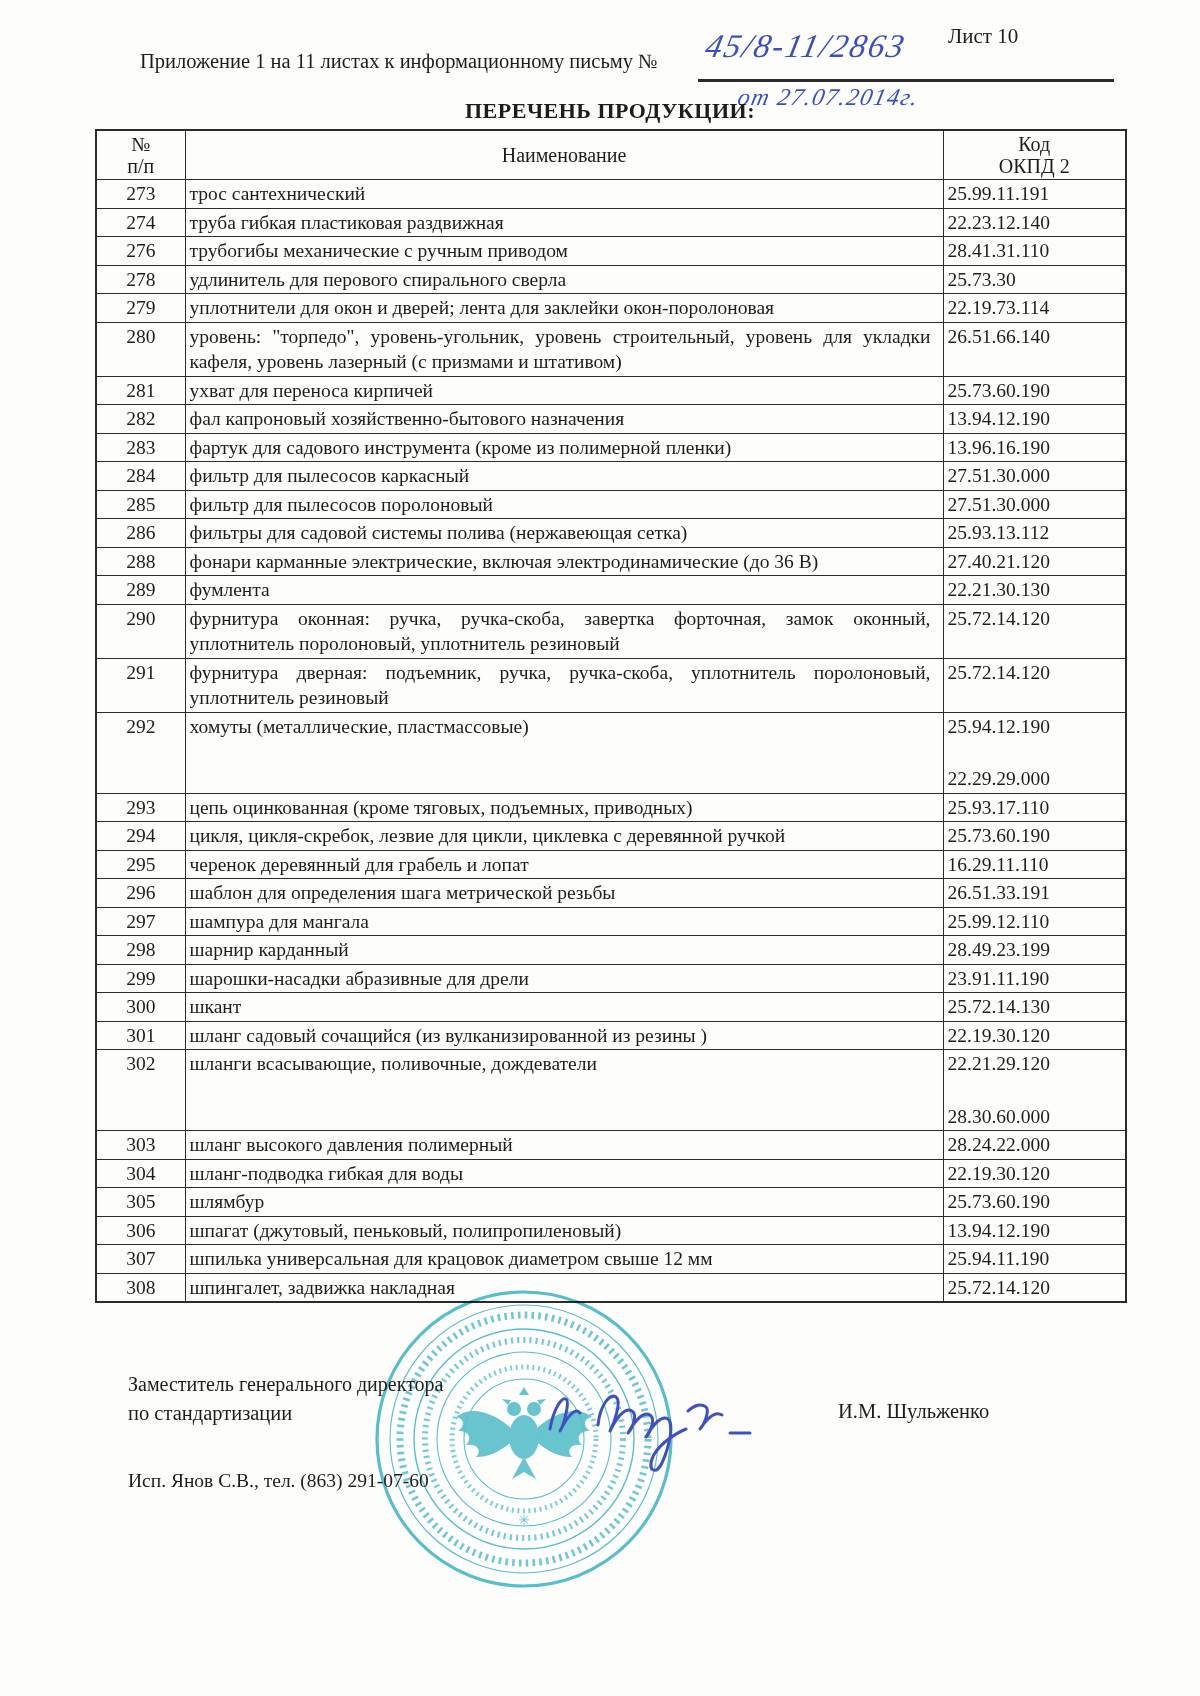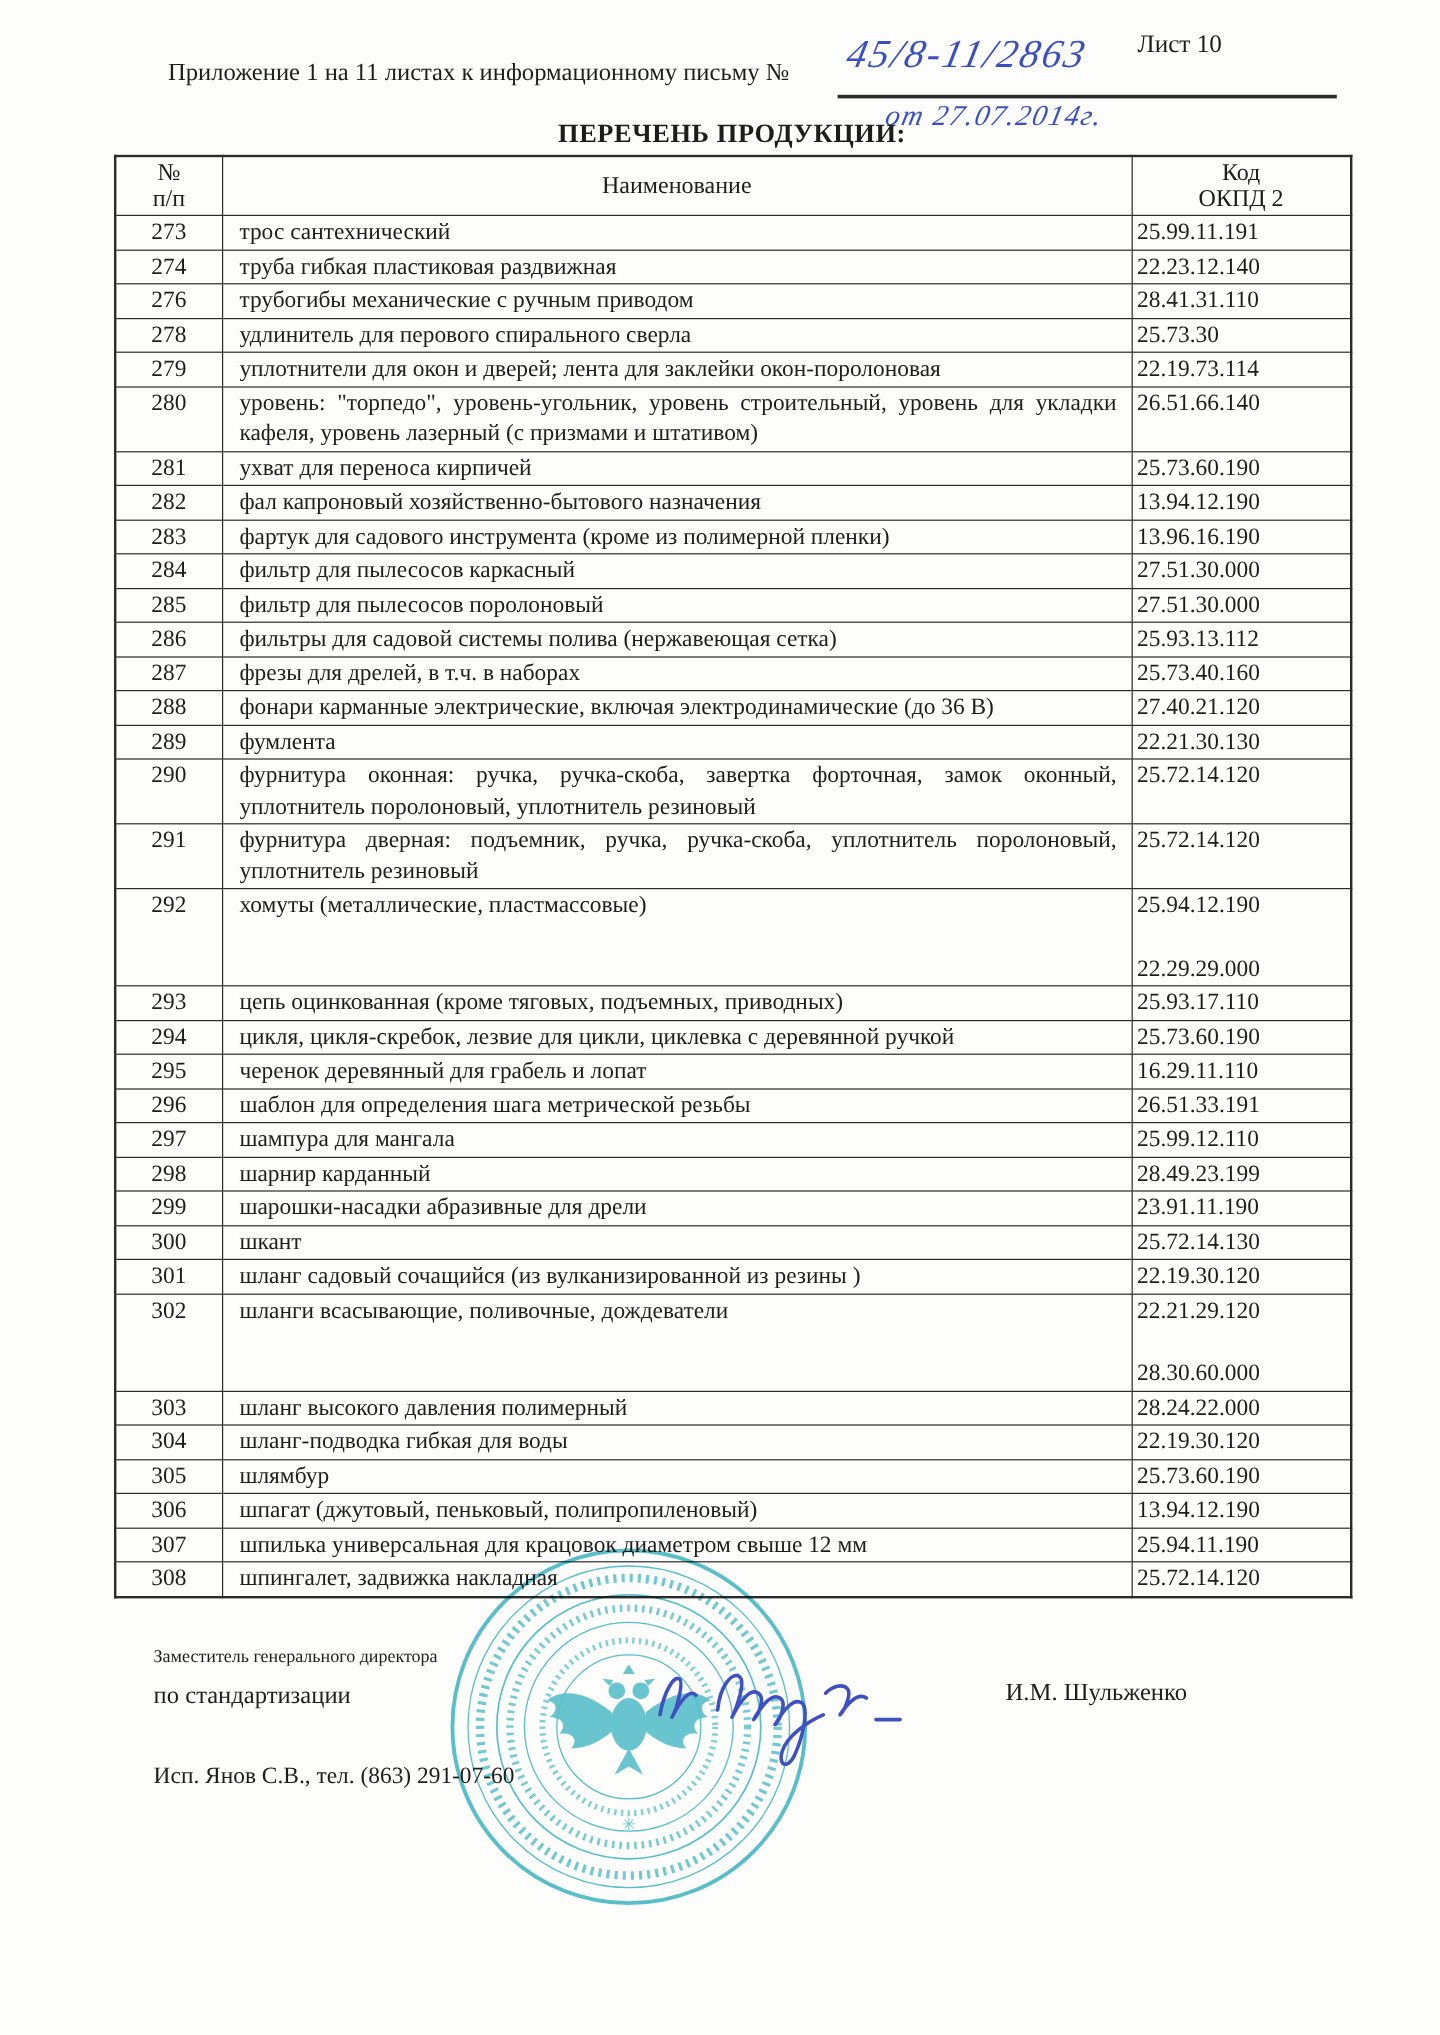--- a/index.html
+++ b/index.html
@@ -34,27 +34,27 @@
     position:absolute; left:95px; top:129px; width:1030px;
     border-collapse:collapse; table-layout:fixed;
     font-size:19.5px;
   }
   table.products, table.products th, table.products td { border:1.6px solid #2b2b2b; }
   table.products { border-width:2.6px; }
   col.c1 { width:89px; } col.c2 { width:758px; } col.c3 { width:183px; }
   th { font-weight:normal; font-size:20px; line-height:22px; text-align:center; vertical-align:middle; padding:2px 0; }
   td { vertical-align:top; line-height:25.5px; padding:1px 4px; }
   td.c-num  { text-align:center; }
-  td.c-name { text-align:justify; padding-left:14px; padding-right:12px; }
+  td.c-name { text-align:justify; padding-left:4px; padding-right:12px; }
   td.c-code { }
   .code-line { line-height:25.5px; }
   tr.multi .code-line + .code-line { margin-top:27px; }
   
   .footer { position:absolute; left:0; top:1345px; width:1200px; height:350px; }
-  .sig-title1 { position:absolute; left:128px; top:28px;  font-size:15px; }
+  .sig-title1 { position:absolute; left:128px; top:28px;  font-size:20px; }
   .sig-title2 { position:absolute; left:128px; top:57px;  font-size:20.5px; }
   .sig-name   { position:absolute; left:838px; top:55px;  font-size:20.5px; }
   .executor   { position:absolute; left:128px; top:125px; font-size:19.5px; }
   .stamp { position:absolute; left:372px; top:-58px; width:304px; height:304px; opacity:0.85; mix-blend-mode:multiply; }
   .signature { position:absolute; left:540px; top:22px; width:230px; height:110px; }
 </style>
 </head>
 <body>
 
 <div class="page">
@@ -176,27 +176,20 @@
     </tr>
 
     <tr>
       <td class="c-num">286</td>
       <td class="c-name">фильтры для садовой системы полива (нержавеющая сетка)</td>
       <td class="c-code">
             <div class="code-line">25.93.13.112</div>
           </td>
     </tr>
 
-    <tr>
-      <td class="c-num">287</td>
-      <td class="c-name">фрезы для дрелей, в т.ч. в наборах</td>
-      <td class="c-code">
-            <div class="code-line">25.73.40.160</div>
-          </td>
-    </tr>
 
     <tr>
       <td class="c-num">288</td>
       <td class="c-name">фонари карманные электрические, включая электродинамические (до 36 В)</td>
       <td class="c-code">
             <div class="code-line">27.40.21.120</div>
           </td>
     </tr>
 
     <tr>

